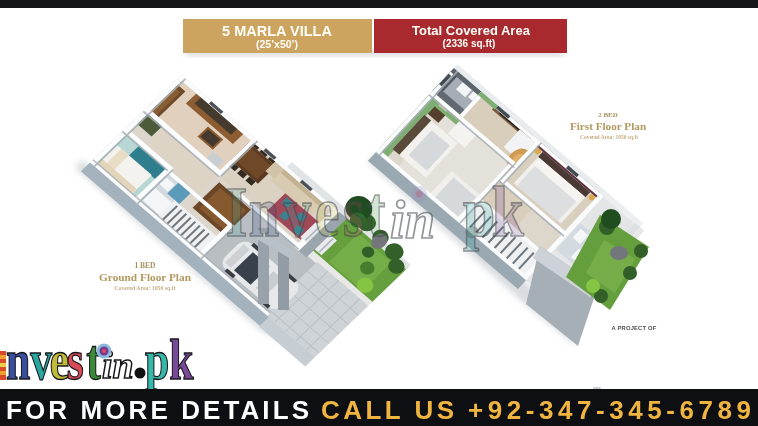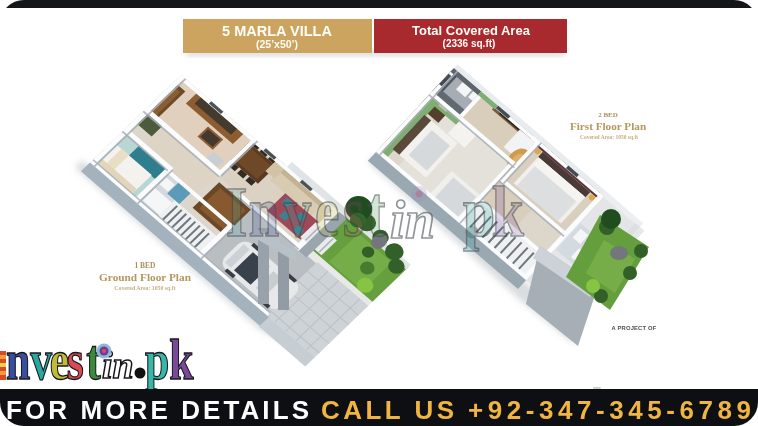--- a/index.html
+++ b/index.html
@@ -1,17 +1,17 @@
 <!DOCTYPE html>
 <html><head>
 <meta charset="utf-8">
 <style>
 html,body{margin:0;padding:0;background:#fff;}
 #stage{position:relative;width:758px;height:426px;overflow:hidden;background:#fff;
-font-family:"Liberation Sans",sans-serif;border-radius:24px;}
+font-family:"Liberation Sans",sans-serif;}
 svg{position:absolute;left:0;top:0;}
 </style>
 </head>
 <body>
 <div id="stage">
 <svg width="758" height="426" viewBox="0 0 758 426">
 <defs>
 <filter id="soft" x="-30%" y="-30%" width="160%" height="160%">
           <feGaussianBlur stdDeviation="1.6"></feGaussianBlur>
         </filter>

